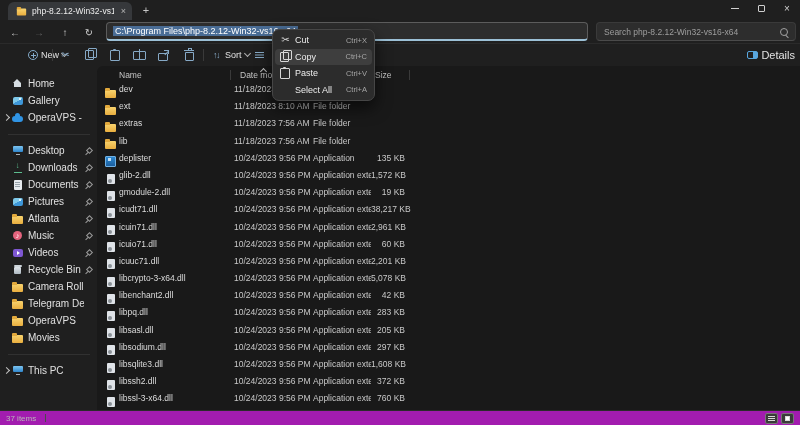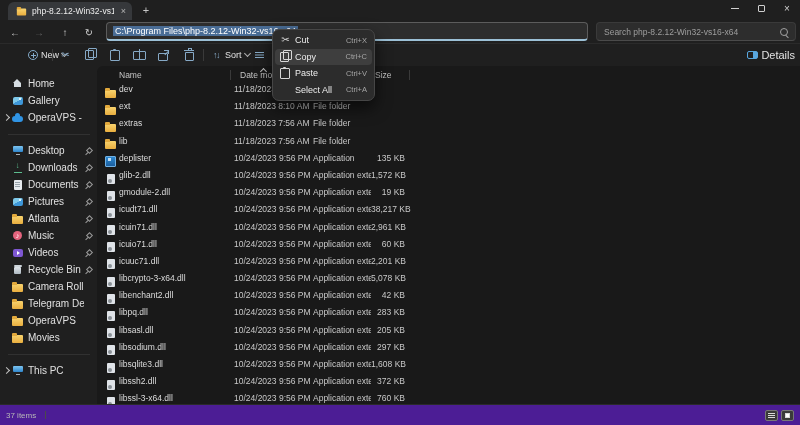--- a/index.html
+++ b/index.html
@@ -125,21 +125,21 @@
   .hdiv{position:absolute;top:4px;bottom:4px;width:1px;background:#3a3a3a}
   .caret-up{position:absolute;left:164px;top:3px;width:4px;height:4px;border-left:1px solid #c0c0c0;border-top:1px solid #c0c0c0;transform:rotate(45deg)}
   .frow{height:17.2px;display:flex;padding-left:5px;font-size:8.5px;color:#dcdcdc}
   .fc-icon{width:17px;display:flex;justify-content:center;align-items:center;flex:none}
   .fc-name{width:111px;white-space:nowrap;overflow:hidden}
   .fc-date{width:80px;padding-left:4px;box-sizing:border-box;color:#c9c9c9;white-space:nowrap;overflow:hidden}
   .fc-type{width:61px;padding-left:3px;box-sizing:border-box;color:#c9c9c9;white-space:nowrap;overflow:hidden}
   .fc-size{width:34px;text-align:right;color:#c9c9c9;white-space:nowrap}
 
   
-  .statusbar{position:absolute;left:0;right:0;bottom:0;height:21px;background:#4c1d95;border-top:1px solid #2a2a2a;
+  .statusbar{position:absolute;left:0;right:0;bottom:0;height:15px;background:#a21caf;border-top:1px solid #2a2a2a;
              display:flex;align-items:center;padding:0 6px;box-sizing:border-box;font-size:8px;color:#b8b8b8}
   .status-div{width:1px;height:8px;background:#4a4a4a;margin-left:9px}
   .status-right{margin-left:auto;display:flex;gap:3px}
   .vt{width:13px;height:11px;border:1px solid #777;border-radius:2px;background:#3a3a3a;box-sizing:border-box;
       display:flex;align-items:center;justify-content:center;position:relative}
   .vt-lines{width:7px;height:1px;background:#d8d8d8;box-shadow:0 2px 0 #d8d8d8,0 -2px 0 #d8d8d8}
   .vt-square{width:5px;height:5px;border:1px solid #d8d8d8;box-sizing:border-box;background:#fff}
 
   
   .menu{position:absolute;left:272px;top:29px;width:103px;background:#2c2c2c;border:1px solid #464646;border-radius:7px;

